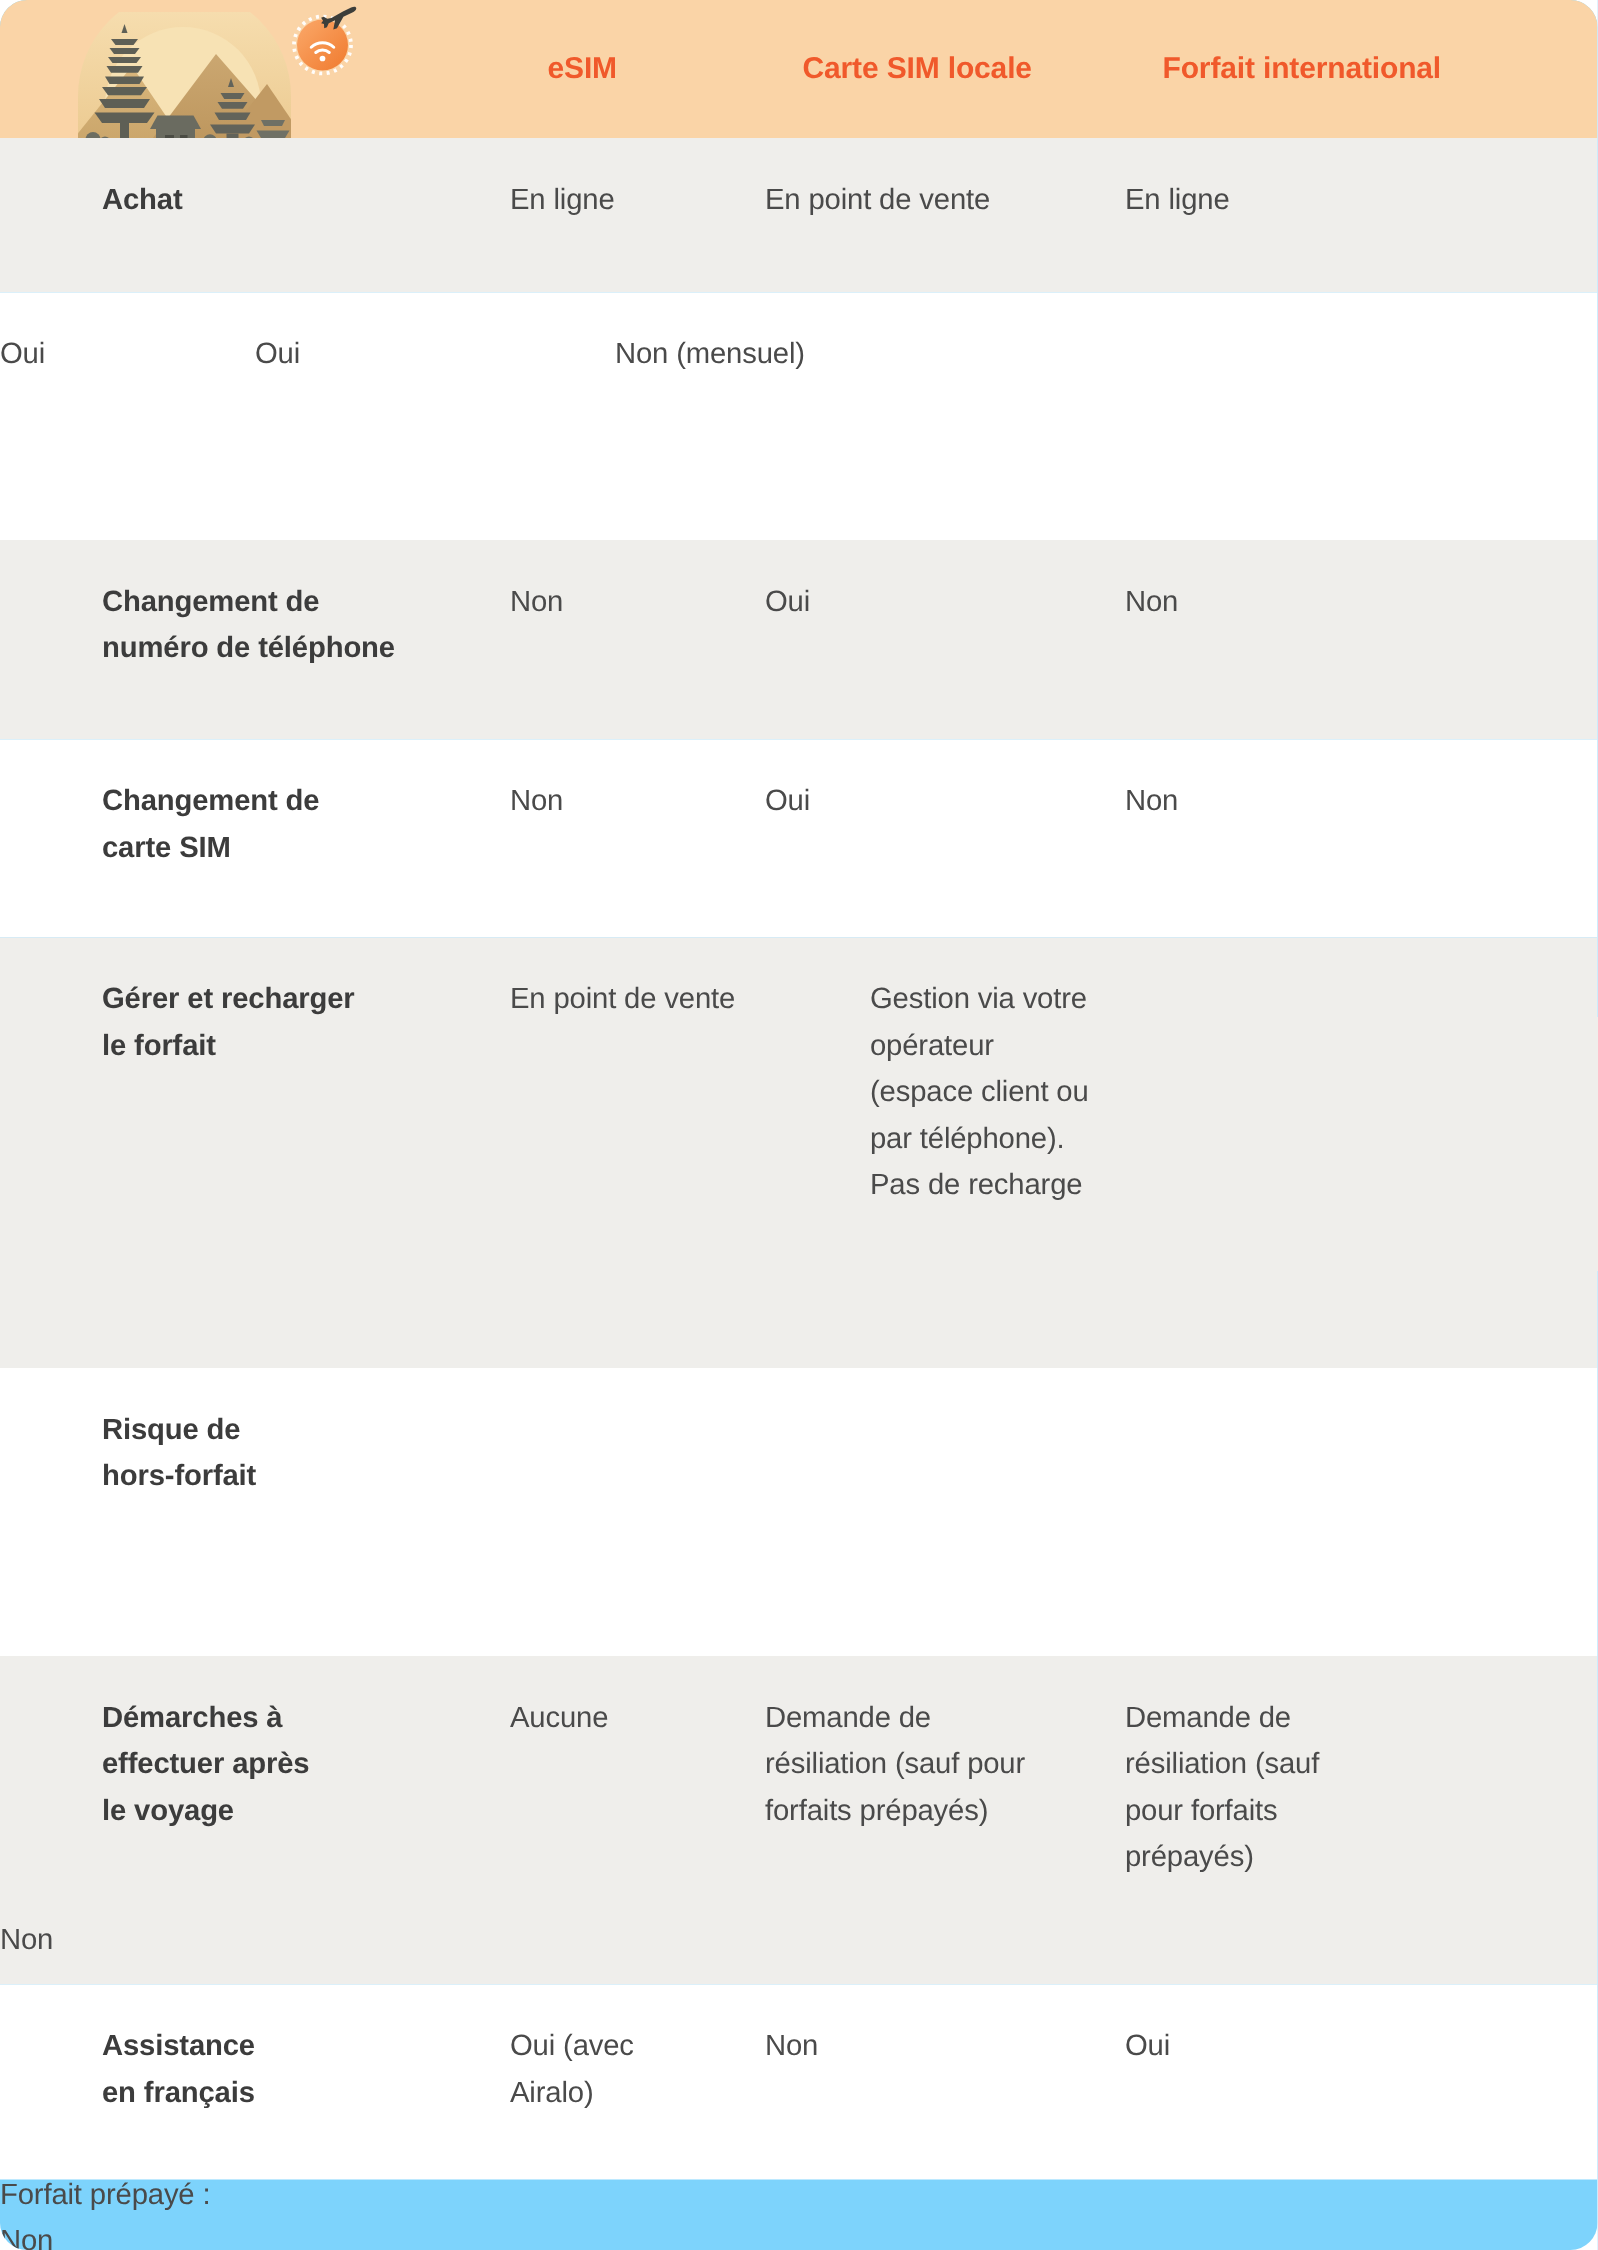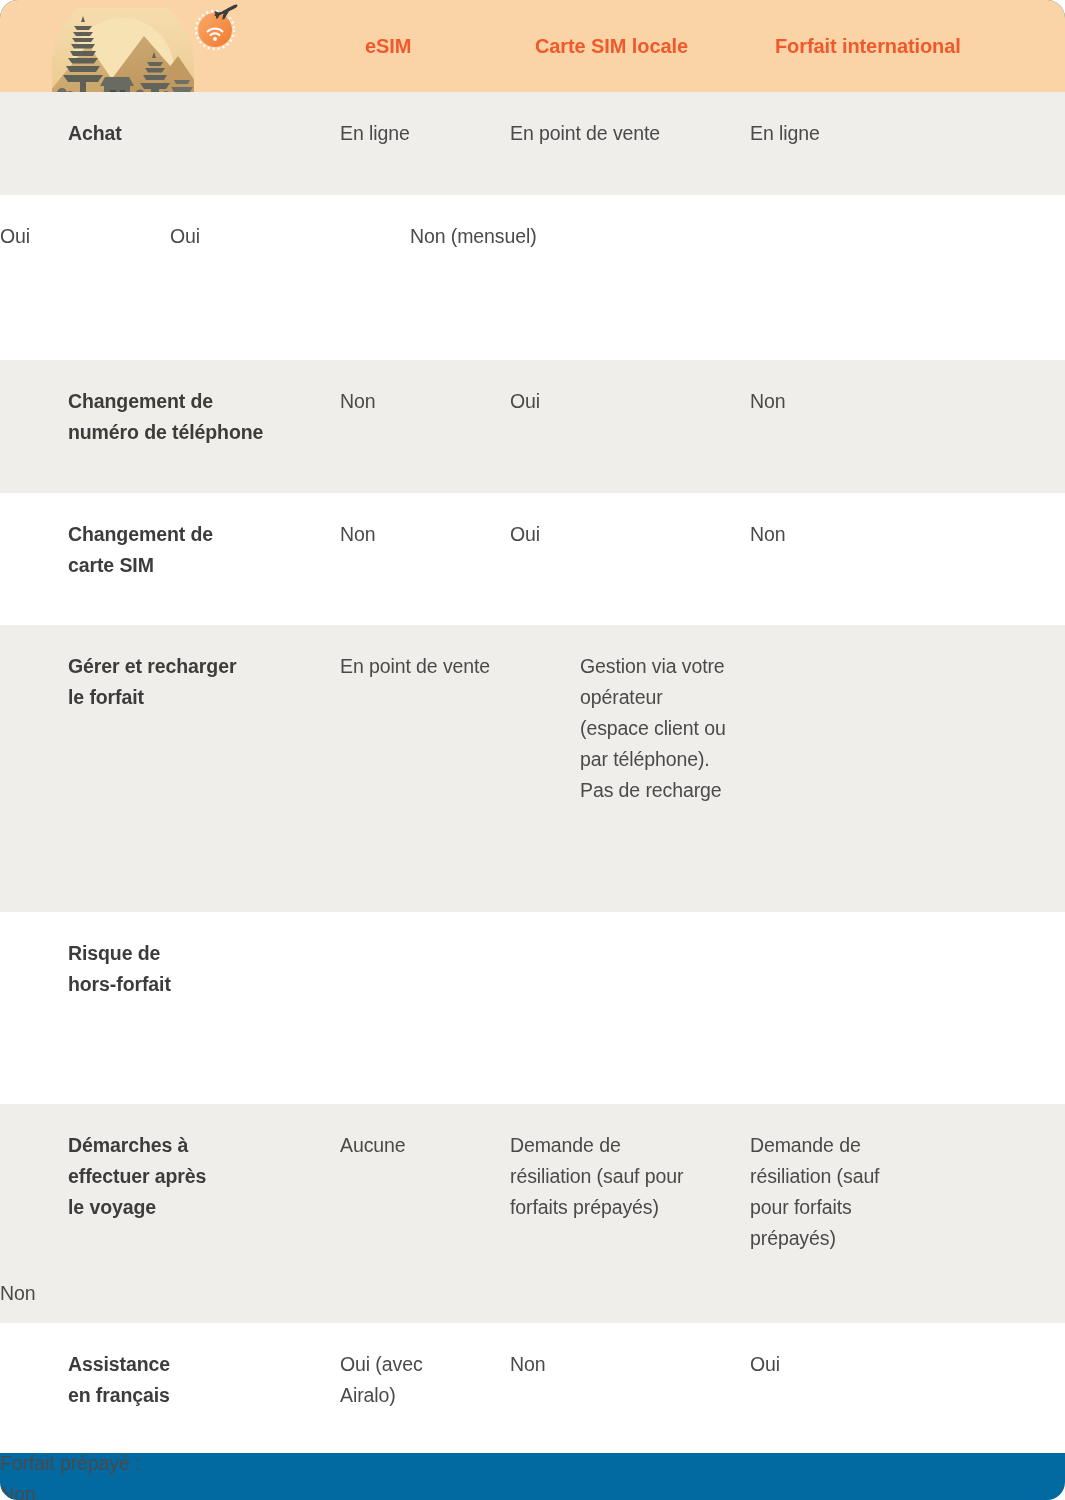--- a/index.html
+++ b/index.html
@@ -9,21 +9,21 @@
     height: 1500px;
     background: #ffffff;
     font-family: "Liberation Sans", sans-serif;
     -webkit-font-smoothing: antialiased;
   }
 
   .comparison-card {
     position: relative;
     width: 1065px;
     height: 1500px;
-    background: #0369a1;
+    background: #7dd3fc;
     border-radius: 18px;
     overflow: hidden;
   }
 
   
   .table-header {
     position: relative;
     height: 92px;
     background: #FAD4A7;
     display: flex;

